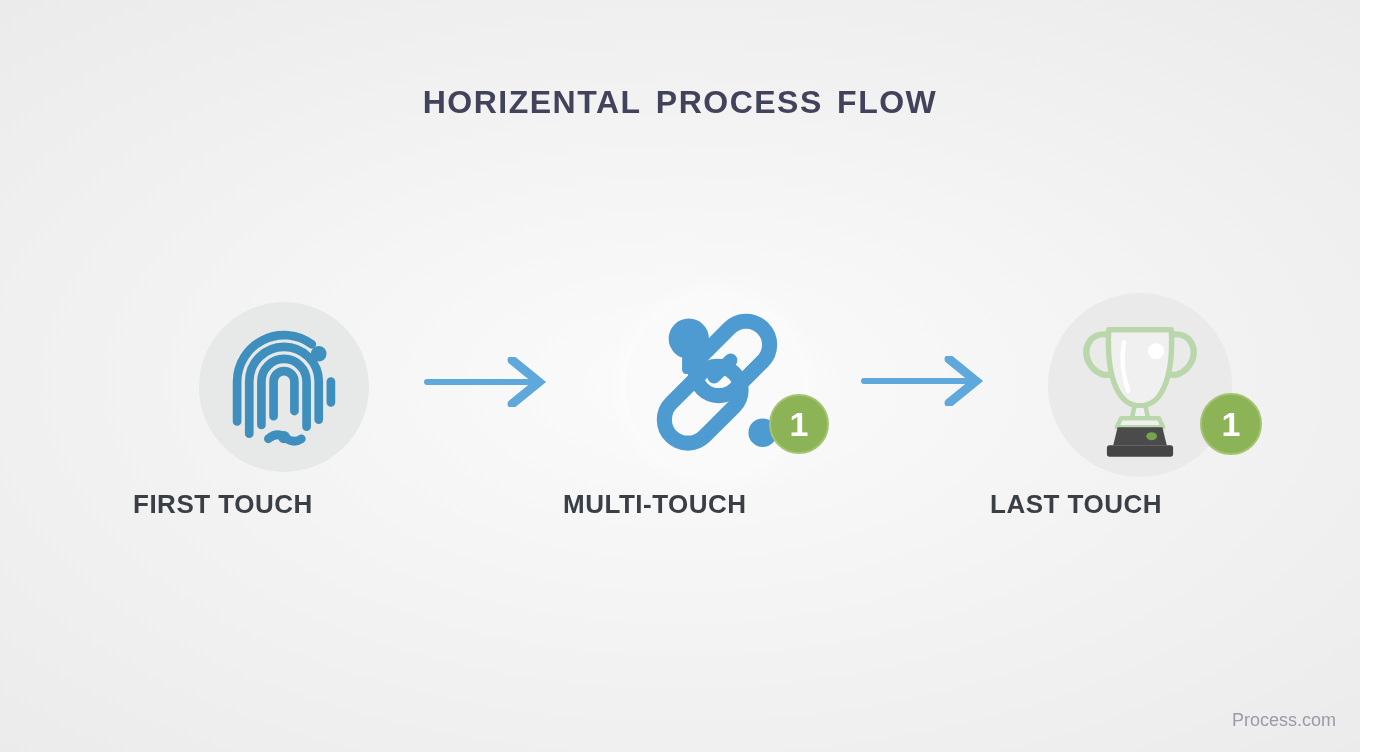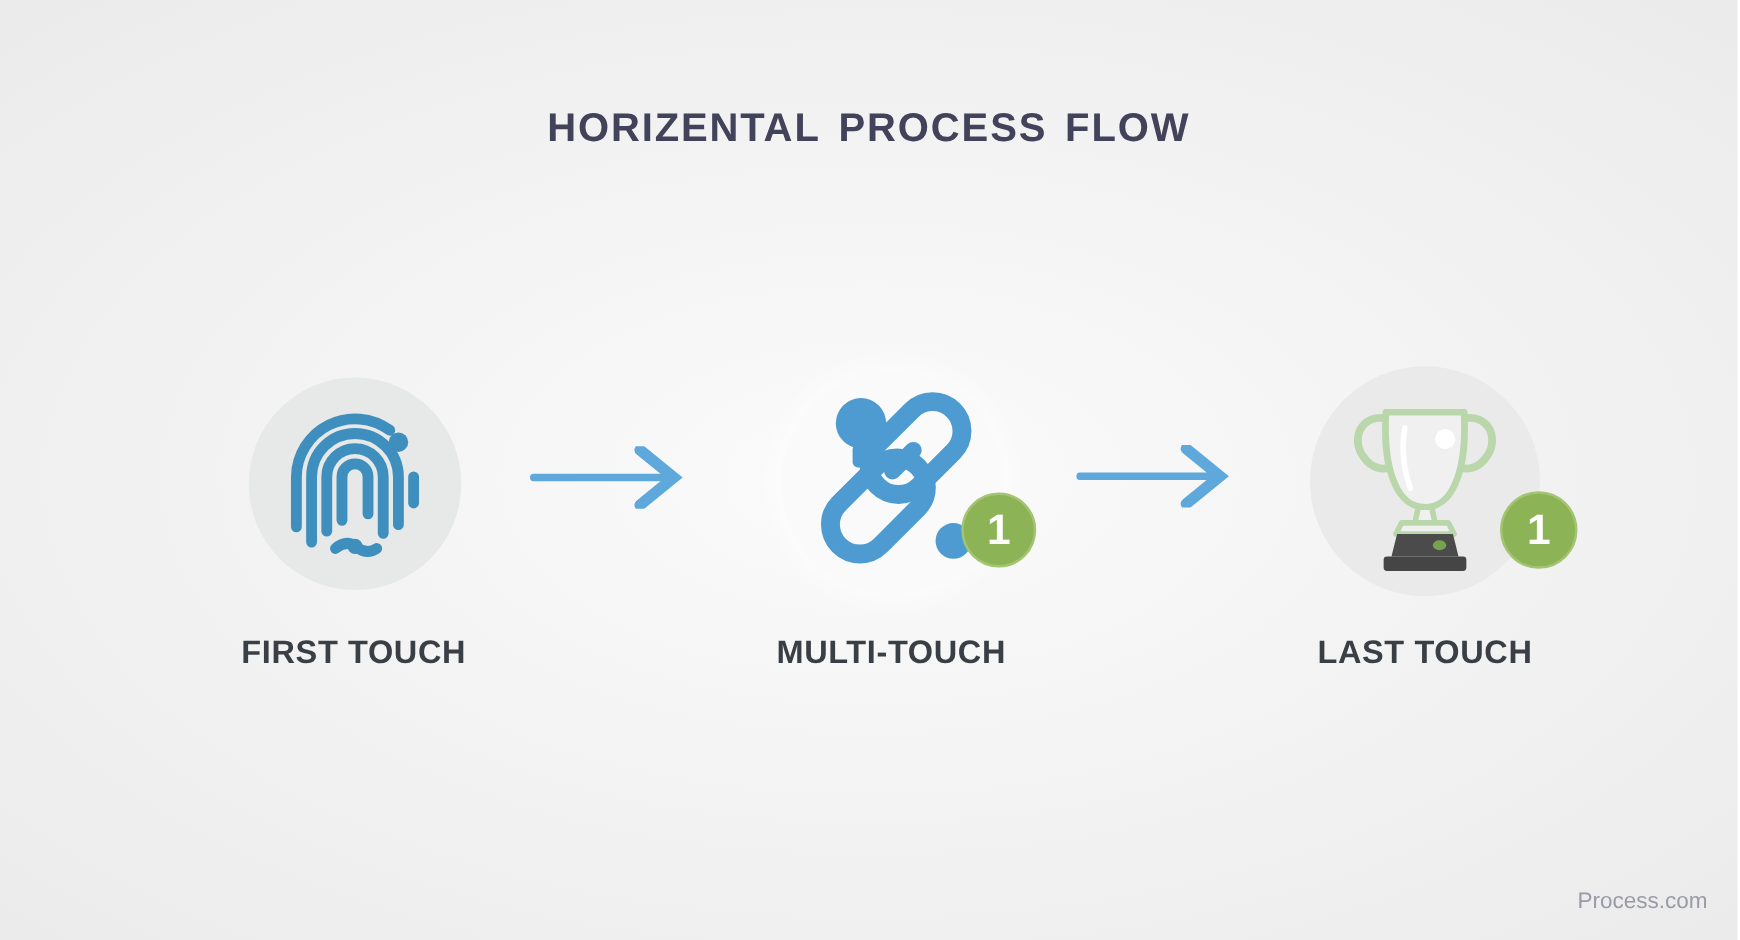--- a/index.html
+++ b/index.html
@@ -6,21 +6,20 @@
     margin: 0; padding: 0;
     width: 1392px; height: 752px;
     font-family: "Liberation Sans", sans-serif;
     overflow: hidden;
   }
   .canvas {
     position: relative;
     width: 1360px; height: 752px;
     background:
       radial-gradient(ellipse 980px 520px at 50% 51%, #fbfbfb 0%, #f2f2f2 55%, #ebebeb 100%);
-    padding-left: 30px;
   }
   .title {
     position: absolute;
     top: 70px; left: 0; width: 100%;
     text-align: center;
     font-size: 46px;
     font-weight: 600;
     letter-spacing: 1.5px;
     color: #42425a;
     font-variant: small-caps;
@@ -31,23 +30,22 @@
     border-radius: 50%;
     display: flex;
     align-items: center;
     justify-content: center;
   }
   .circle-1 { left: 199px; top: 302px; width: 170px; height: 170px; background: #e7e8e8; }
   .circle-2 { left: 625px; top: 297px; width: 178px; height: 178px; background: #fafafa; box-shadow: 0 0 30px rgba(255,255,255,0.9); }
   .circle-3 { left: 1048px; top: 293px; width: 184px; height: 184px; background: #e9eae9; }
   .step-label {
     position: absolute;
-    top: 506px;
+    top: 489px;
     width: 300px;
-    text-align: center;
     font-size: 26px;
     font-weight: bold;
     letter-spacing: 0.5px;
     color: #3a3f46;
   }
   .label-1 { left: 133px; }
   .label-2 { left: 563px; }
   .label-3 { left: 990px; }
   .arrow {
     position: absolute;

